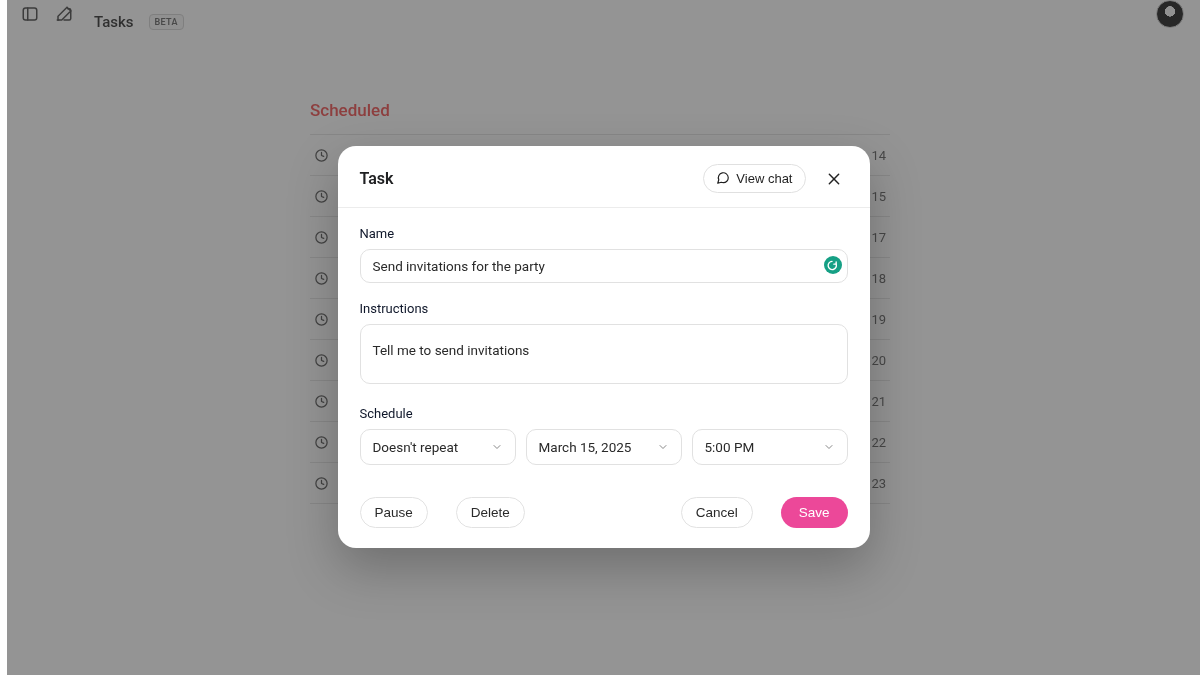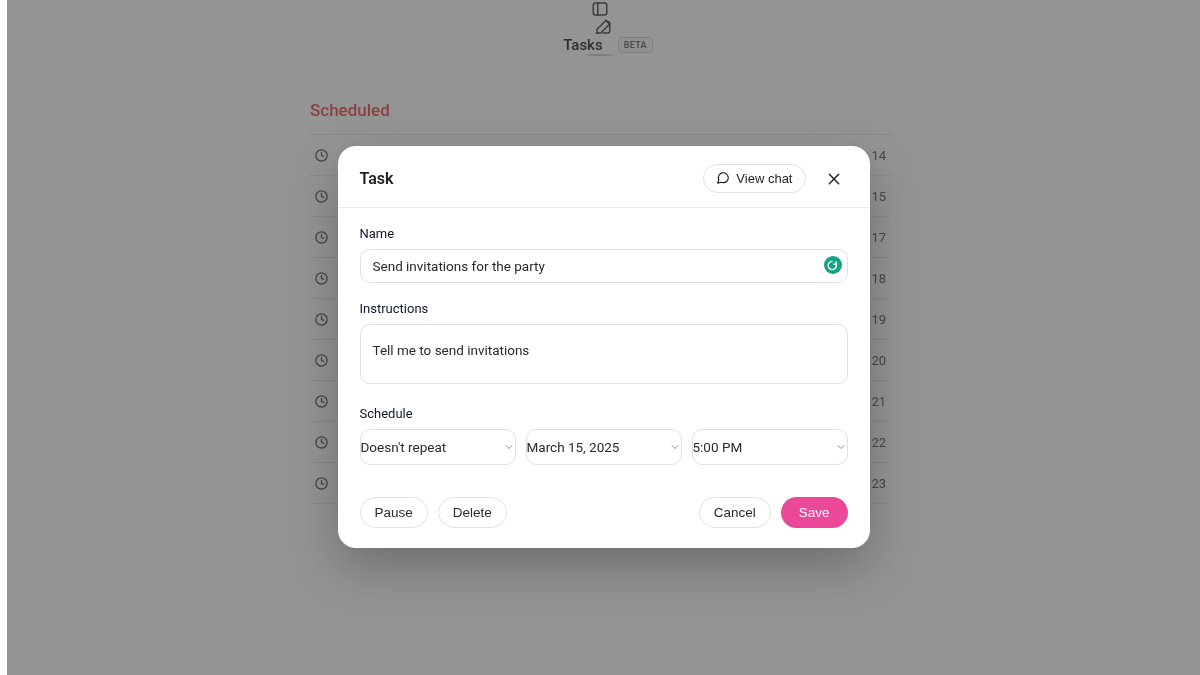--- a/index.html
+++ b/index.html
@@ -1,20 +1,20 @@
 <!DOCTYPE html>
 <html><head>
 <meta charset="utf-8">
 <style>
   * { box-sizing: border-box; margin: 0; padding: 0; }
   html, body { width: 1200px; height: 675px; overflow: hidden; font-family: -apple-system, BlinkMacSystemFont, "Segoe UI", Roboto, Helvetica, Arial, sans-serif; background: #fff; color: #202123; }
   .app { position: relative; width: 100%; height: 100%; }
 
   
-  .topbar { display: flex; align-items: center; height: 44px; padding: 0 16px; flex-direction: column; }
+  .topbar { display: flex; height: 44px; padding: 0 16px; }
   .topbar .icon-btn { width: 28px; height: 28px; display: flex; align-items: center; justify-content: center; border-radius: 6px; color: #3c3c3c; cursor: pointer; }
   .topbar .icon-btn + .icon-btn { margin-left: 6px; }
   .topbar .title-wrap { display: flex; align-items: center; margin-left: 16px; }
   .topbar .title { font-size: 15px; font-weight: 500; color: #1f1f1f; }
   .beta-badge { margin-left: 15px; font-size: 9px; letter-spacing: 0.3px; font-weight: 600; padding: 2px 5px; border: 1px solid #d0d0d0; border-radius: 4px; color: #5a5a5a; background: #f5f5f5; }
   .topbar .spacer { flex: 1; }
   .avatar { width: 28px; height: 28px; border-radius: 50%; background: radial-gradient(circle at 50% 40%, #fafafa 0 25%, #111 26% 100%); border: 1px solid #ccc; }
 
   
   .main { width: 580px; margin: 0 auto; padding-top: 56px; }
@@ -36,24 +36,24 @@
   .modal-body { padding: 18px 22px 22px 22px; position: relative; }
   .field-label { font-size: 13px; color: #0f172a; margin-bottom: 8px; }
   .text-input { width: 100%; height: 30px; padding: 16px 12px; font-size: 13.5px; border: 1px solid #e1e1e1; border-radius: 10px; outline: none; color: #2a2a2a; background:#fff; font-family: inherit; }
   textarea.text-input { height: 60px; padding: 16px 12px; resize: none; line-height: 1.4; }
   .field-group { margin-bottom: 18px; position: relative; }
 
   .grammar-badge { position: absolute; top: 30px; right: 6px; width: 18px; height: 18px; border-radius: 50%; background: #16a085; display: flex; align-items: center; justify-content: center; }
   .grammar-badge svg { width: 11px; height: 11px; }
 
   .schedule-row { display: flex; gap: 10px; }
-  .select { flex: 1; height: 36px; padding: 0 0; font-size: 13.5px; border: 1px solid #e1e1e1; border-radius: 10px; background: #fff; display: flex; align-items: center; justify-content: space-between; cursor: pointer; color: #2a2a2a; }
+  .select { flex: 1; height: 36px; padding: 0 12px; font-size: 13.5px; border: 1px solid #e1e1e1; border-radius: 10px; background: #fff; display: flex; align-items: center; justify-content: space-between; cursor: pointer; color: #2a2a2a; }
   .select .chev { color: #888; }
 
-  .modal-footer { display: flex; align-items: center; padding: 0 22px 20px 22px; gap: 10px; }
+  .modal-footer { display: flex; align-items: center; padding: 0 22px 20px 22px; gap: 28px; }
   .pill-btn { font-size: 13.5px; font-weight: 500; padding: 7px 14px; border: 1px solid #e2e2e2; border-radius: 999px; background: #fff; cursor: pointer; color: #2a2a2a; }
   .modal-footer .flex-spacer { flex: 1; }
   .save-btn { font-size: 13.5px; font-weight: 500; padding: 8px 18px; border: none; border-radius: 999px; background: #ec4899; color: #fff; cursor: pointer; }
 
   svg { display: block; }
 </style>
 </head>
 <body>
 
 <div class="app">

